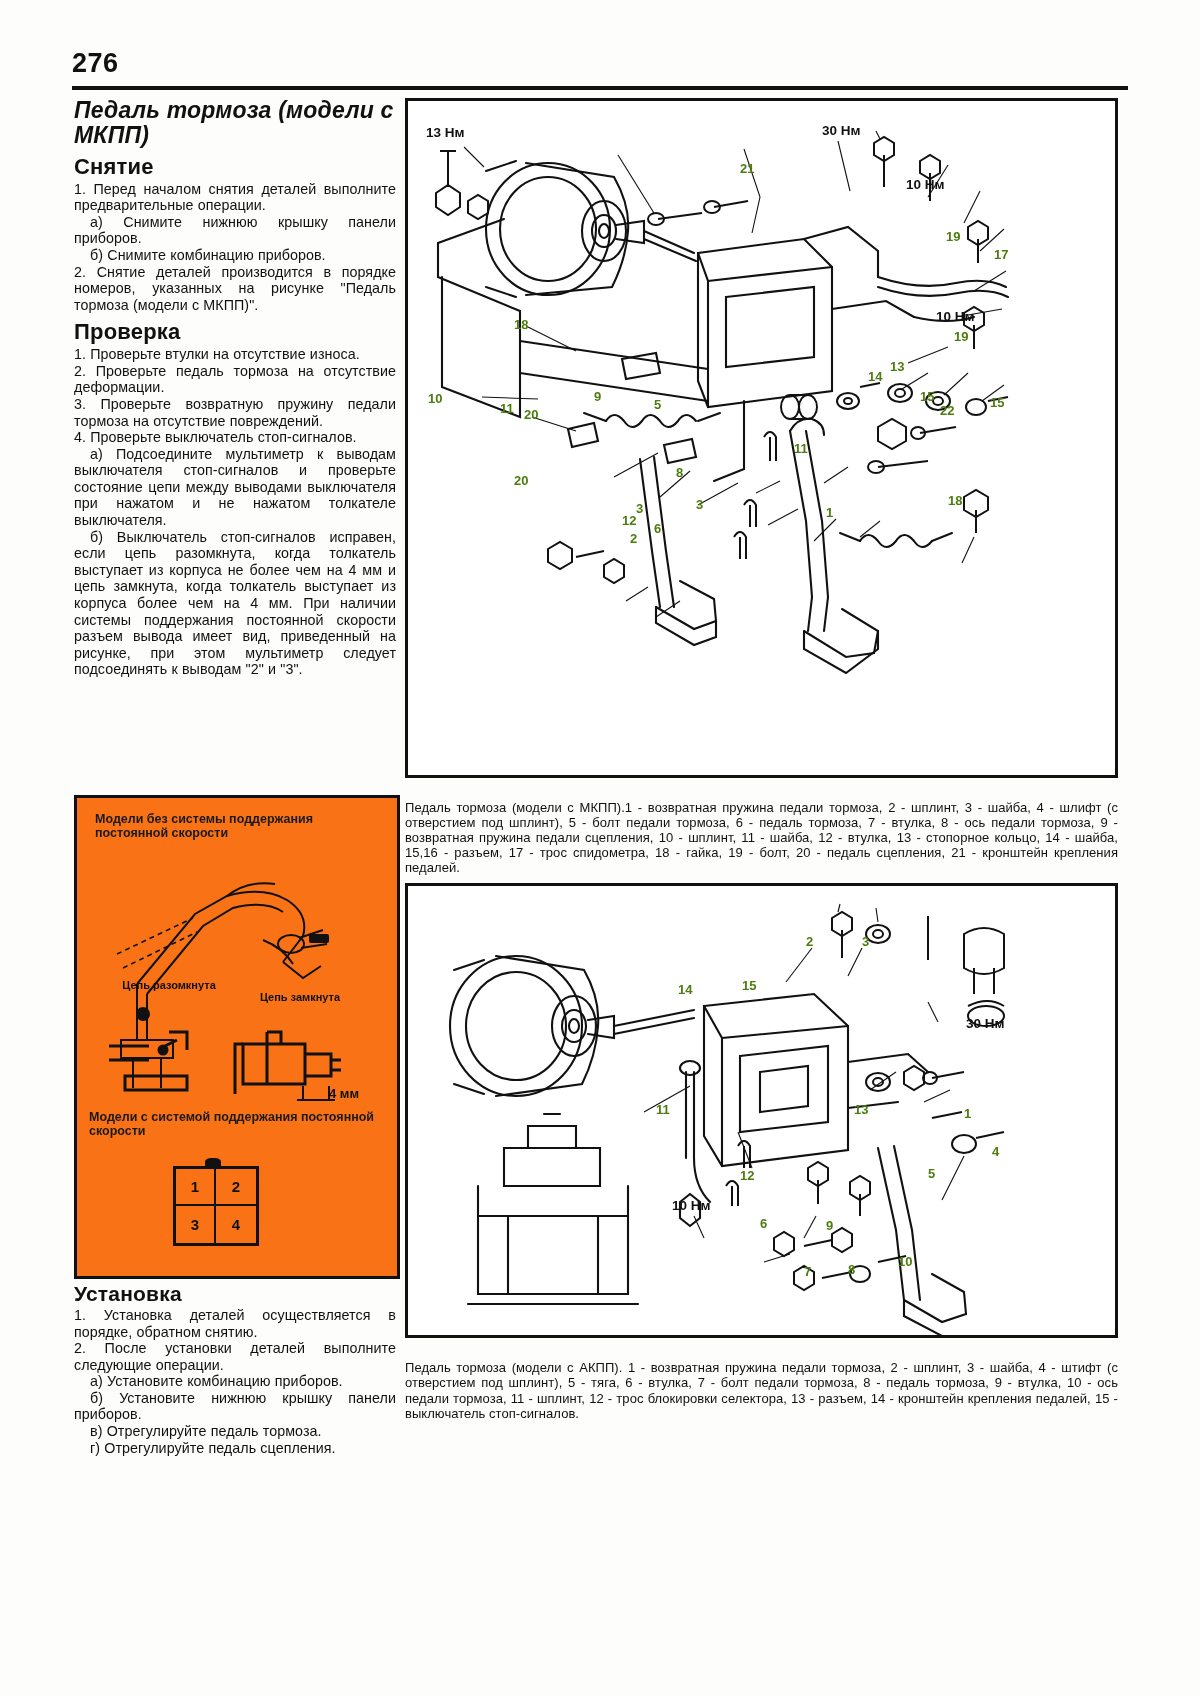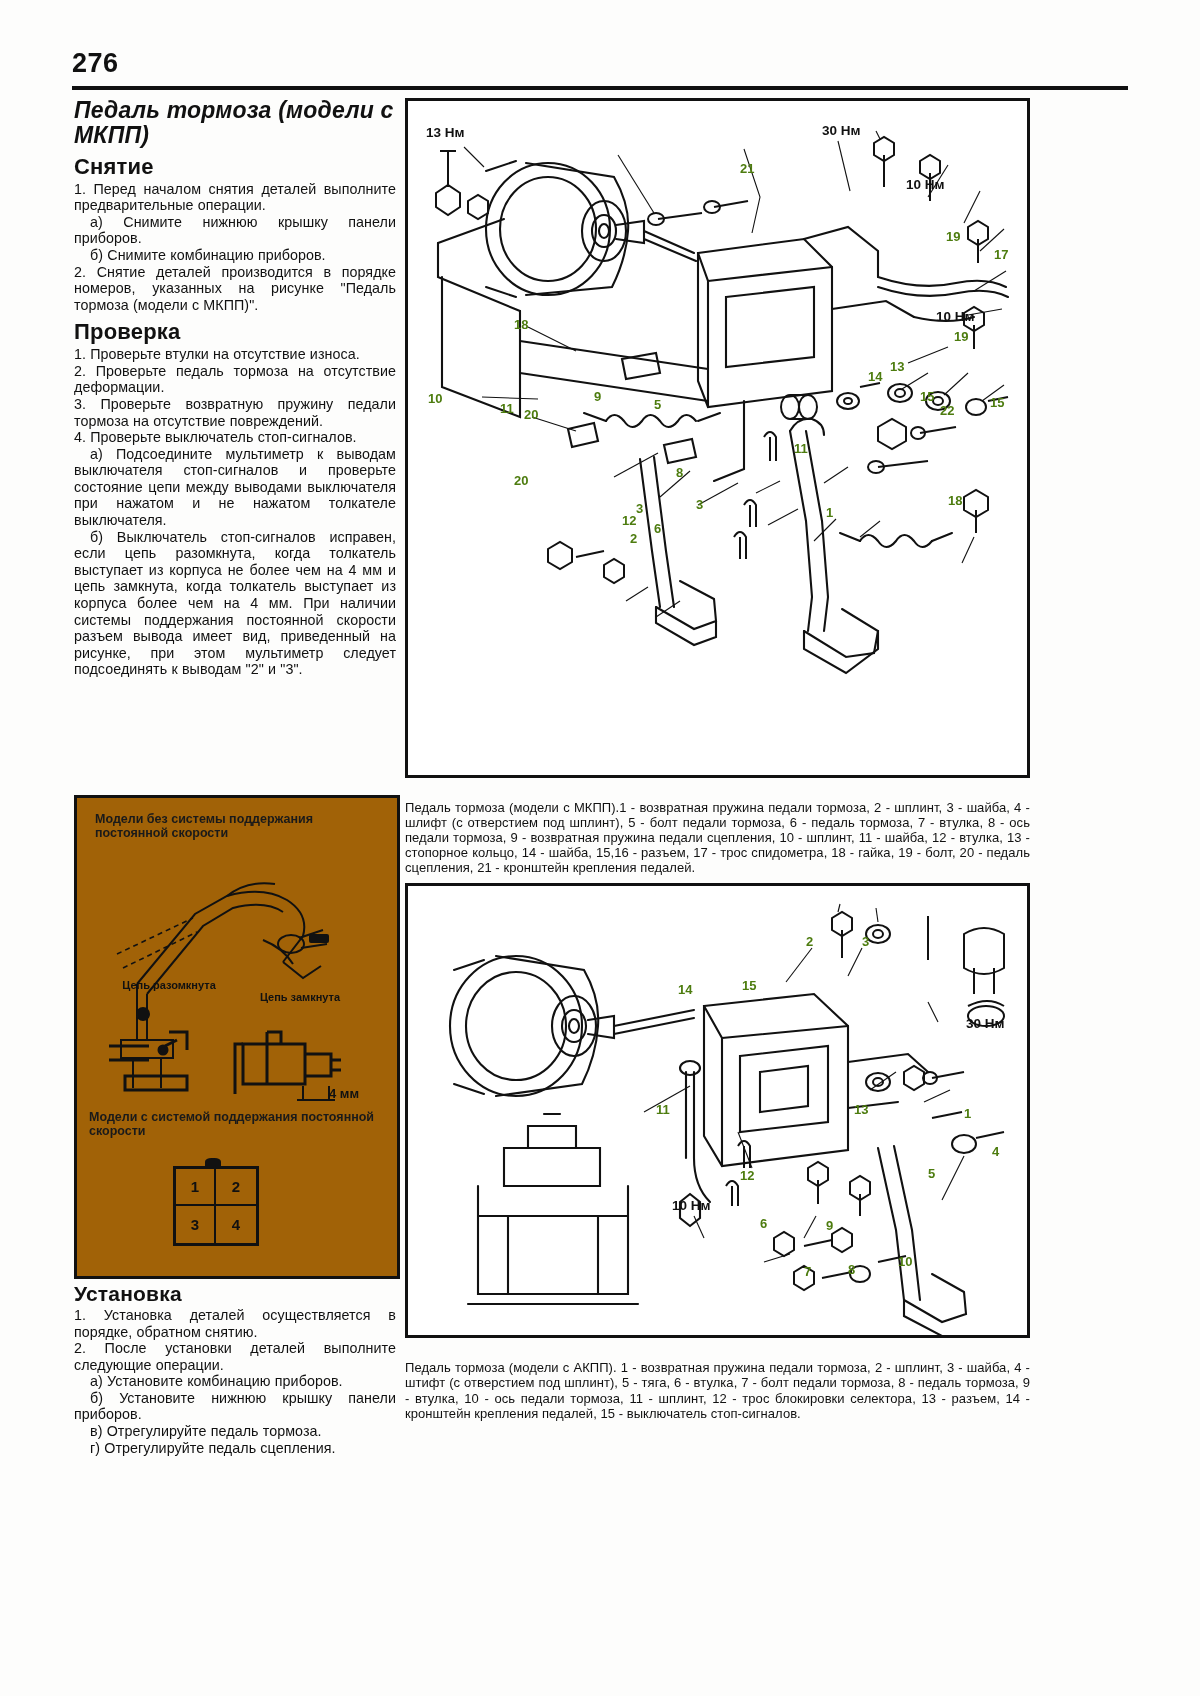--- a/index.html
+++ b/index.html
@@ -24,38 +24,38 @@
   
   .lcol{position:absolute;left:74px;top:98px;width:322px;}
   .h1{font-size:23px;font-weight:bold;line-height:1.08;margin:0 0 6px 0;letter-spacing:.2px;font-style:italic;}
   .h2{font-size:22px;font-weight:bold;margin:6px 0 1px 0;letter-spacing:.2px;}
   .p{font-size:14.3px;line-height:1.16;margin:0;text-align:justify;
      letter-spacing:.05px;word-spacing:.2px;}
   .p.ind{text-indent:16px;}
 
   
   .lbox{position:absolute;left:74px;top:795px;width:320px;height:478px;
-        border:3px solid #111;background:#a16207;}
+        border:3px solid #111;background:#f97316;}
   .lbox-cap{position:absolute;font-size:12.5px;font-weight:bold;line-height:1.12;color:#1a1a1a;}
   .lbox-cap.a{left:18px;top:14px;width:290px;}
   .lbox-cap.b{left:12px;top:312px;width:300px;}
   .sm-lbl{position:absolute;font-size:11px;font-weight:bold;line-height:1.1;text-align:center;}
   .mm-lbl{position:absolute;font-size:13px;font-weight:bold;}
 
   .conn{position:absolute;left:96px;top:368px;width:80px;height:74px;
         border:3px solid #111;display:grid;grid-template-columns:1fr 1fr;grid-template-rows:1fr 1fr;}
   .conn div{display:flex;align-items:center;justify-content:center;
             font-size:15px;font-weight:bold;border-right:2px solid #111;border-bottom:2px solid #111;}
   .conn div:nth-child(2n){border-right:none;}
   .conn div:nth-child(n+3){border-bottom:none;}
   .conn-tab{position:absolute;left:128px;top:360px;width:16px;height:9px;background:#111;
             border-radius:40% 40% 0 0;}
 
   
-  .rcol{position:absolute;left:405px;top:98px;width:625px;}
+  .rcol{position:absolute;left:405px;top:98px;width:713px;}
   .fig{position:relative;border:3px solid #111;background:#fff;box-sizing:border-box;}
   .fig1{height:680px;}
   .fig2{height:455px;margin-top:8px;}
   .cap{font-size:13px;line-height:1.16;text-align:justify;margin:22px 0 0 0;letter-spacing:.05px;}
 
   
   .dg{position:absolute;}
   .num{position:absolute;font-size:13px;font-weight:bold;color:#4d7c0f;}
   .nm{position:absolute;font-size:13.5px;font-weight:bold;color:#111;white-space:nowrap;}
   svg{display:block;}

